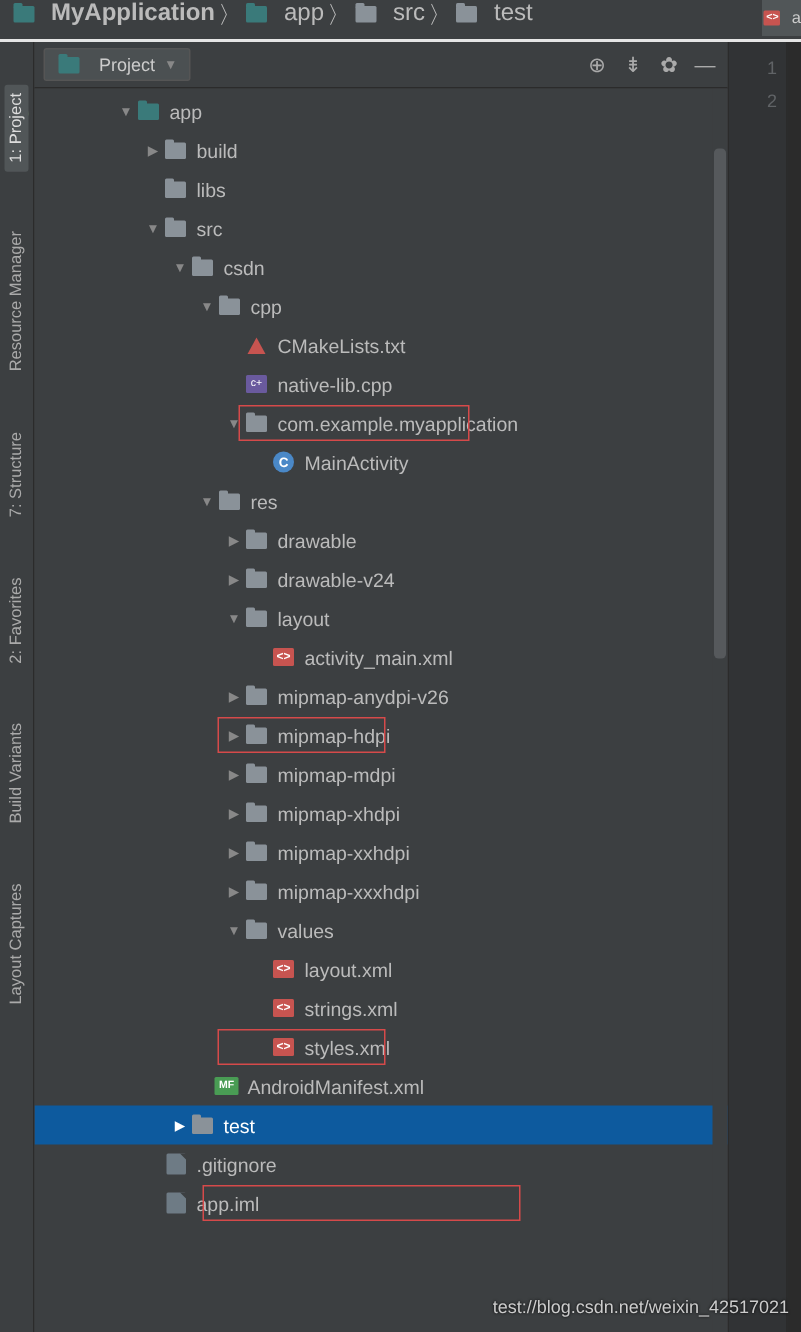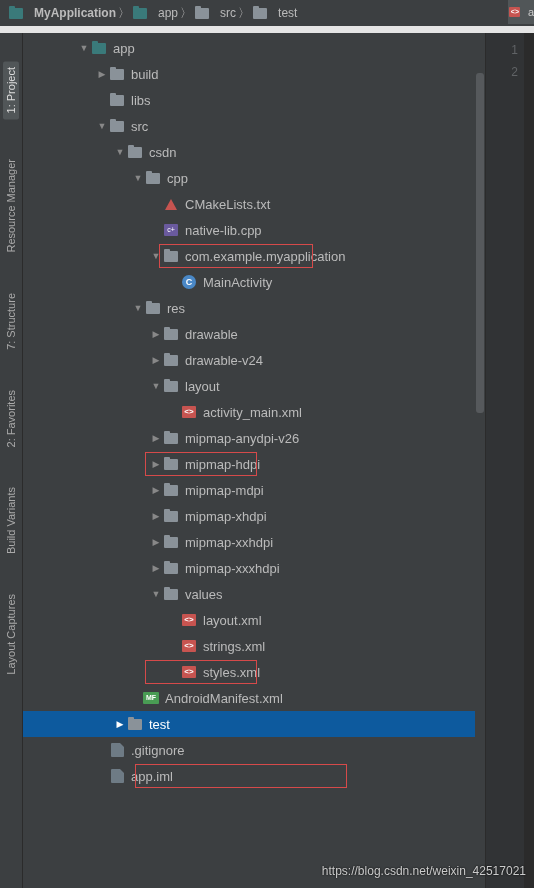--- a/index.html
+++ b/index.html
@@ -1,16 +1,16 @@
 <!DOCTYPE html>
 <html><head>
 <meta charset="utf-8">
 <style>
 html,body{margin:0;padding:0;background:#2b2b2b;font-family:Arial,sans-serif;font-size:13px;color:#bbb;width:534px;height:888px;overflow:hidden}
-.top-crumbs{height:26px;background:#3c3f41;display:flex;align-items:center;padding-left:6px;font-size:12px;color:#bbb;border-bottom:7px solid #e5e5e5}
+.top-crumbs{height:26px;background:#3c3f41;display:flex;align-items:flex-start;padding-left:6px;font-size:16px;color:#bbb;border-bottom:2px solid #e5e5e5}
 .crumb{display:flex;align-items:center;gap:4px;padding:0 2px}
 .main-row{display:flex;height:862px}
 .sidebar-left{width:22px;background:#3c3f41;border-right:1px solid #2b2b2b;display:flex;flex-direction:column;align-items:center;padding-top:28px;gap:40px}
 .side-label{writing-mode:vertical-rl;transform:rotate(180deg);font-size:11px;color:#aaa;white-space:nowrap;display:flex;align-items:center;gap:4px}
 .side-label.active{color:#ddd;background:#515658;padding:6px 2px;border-radius:2px}
 .green-dot{width:12px;height:12px;border-radius:50%;background:#6a8759;border:2px solid #3c3f41;position:absolute;left:5px;top:68px}
 .panel{flex:0 0 462px;background:#3c3f41;display:flex;flex-direction:column;border-right:1px solid #2b2b2b;position:relative}
 .panel-header{height:30px;display:flex;align-items:center;padding:0 6px;background:#3c3f41;border-bottom:1px solid #2b2b2b;gap:6px}
 .project-btn{display:flex;align-items:center;gap:6px;background:#4b5052;border:1px solid #555;border-radius:2px;padding:3px 8px;color:#ccc;font-size:12px}
 .hdr-spacer{flex:1}
@@ -80,20 +80,34 @@
     <div class="green-dot"></div>
     <div class="side-label active">1: Project</div>
     <div class="side-label">Resource Manager</div>
     <div class="side-label">7: Structure</div>
     <div class="side-label">2: Favorites</div>
     <div class="side-label">Build Variants</div>
     <div class="side-label">Layout Captures</div>
   </div>
 
   <div class="panel">
+    <div class="panel-header">
+      <div class="project-btn">
+        <span class="ficon">
+            <span class="folder teal"></span>
+          </span>
+        <span>Project</span>
+        <span style="font-size:9px;color:#888">▼</span>
+      </div>
+      <div class="hdr-spacer"></div>
+      <div class="hdr-icon">⊕</div>
+      <div class="hdr-icon">⇟</div>
+      <div class="hdr-icon">✿</div>
+      <div class="hdr-icon">—</div>
+    </div>
 
     <div class="tree">
       <div class="scrollbar-vert">
           <div class="thumb"></div>
         </div>
 
       <div class="row" style="padding-left:56px">
           <span class="arrow open"></span>
           <span class="ficon">
             <span class="folder teal"></span>
@@ -301,13 +315,13 @@
         </span>
       <span>a</span>
     </div>
     <div class="gutter">
       <div>1</div>
       <div>2</div>
     </div>
   </div>
 </div>
 
-<div class="watermark">https://blog.csdn.net/weixin_42517021</div>
+<div class="watermark">test://blog.csdn.net/weixin_42517021</div>
 
 </body></html>

